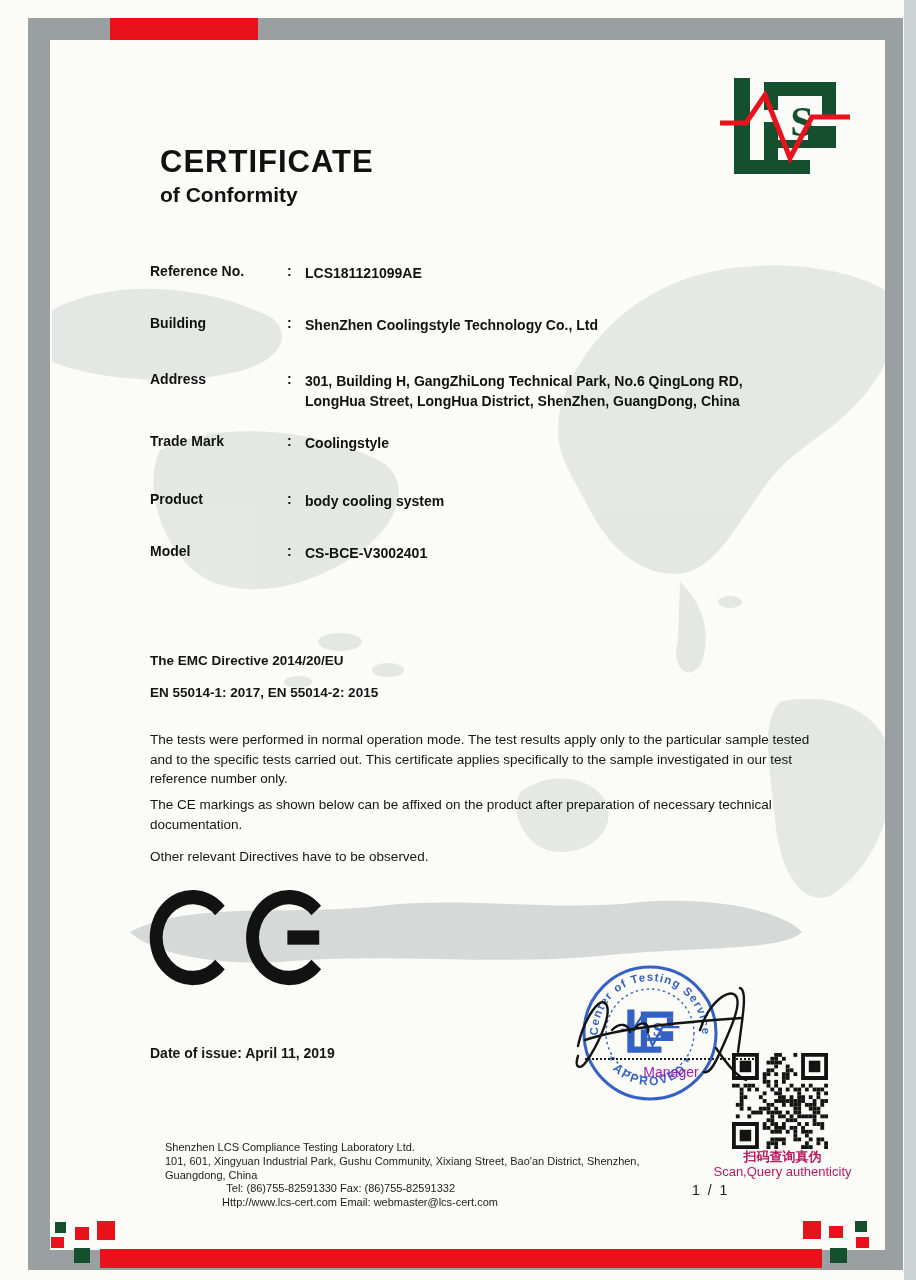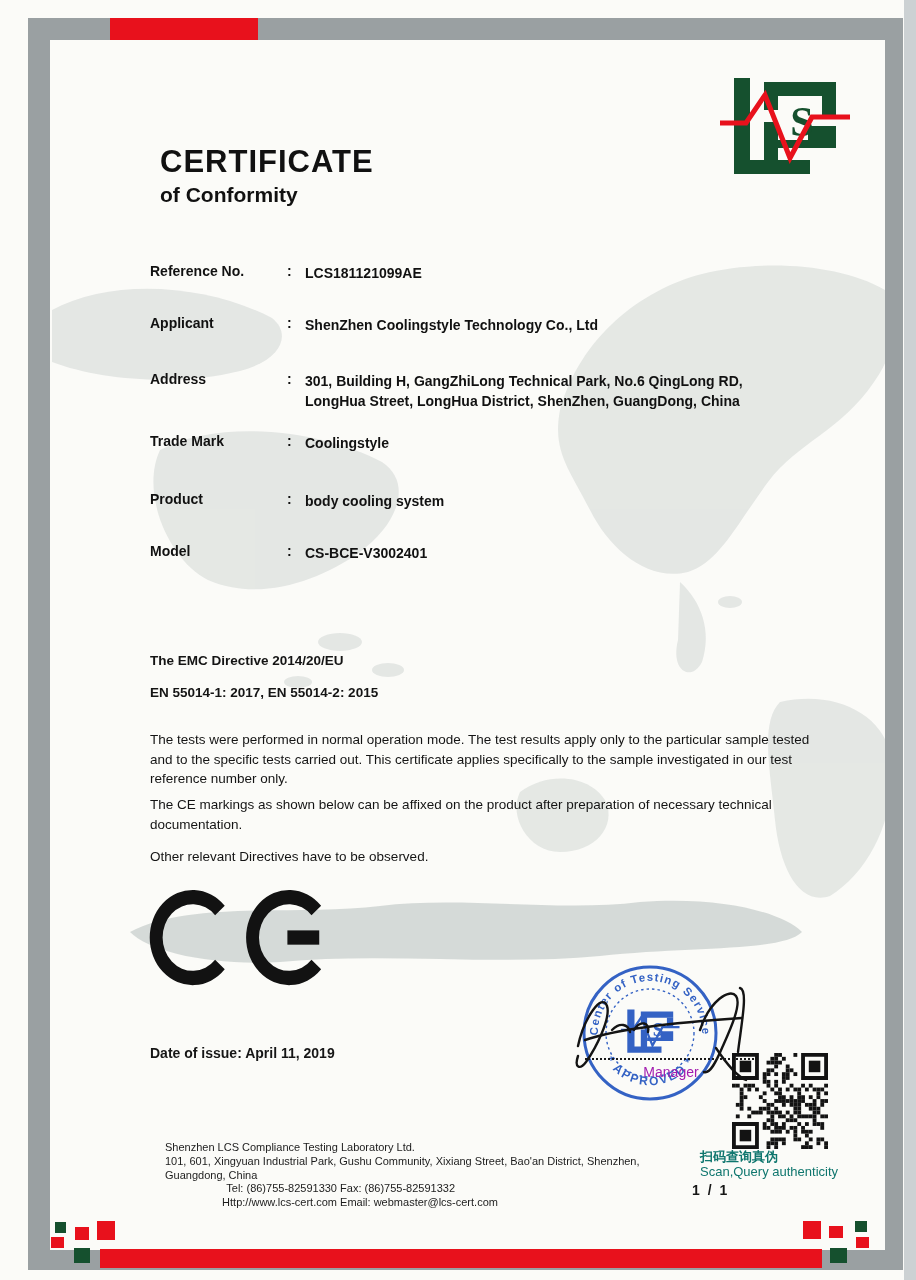--- a/index.html
+++ b/index.html
@@ -18,22 +18,22 @@
   .frow{position:absolute;left:150px;display:flex;font-size:14px;font-weight:bold;color:#111;}
   .flabel{width:137px;}
   .fsep{width:18px;}
   .fvalue{width:492px;line-height:20px;}
   
   .para{position:absolute;left:150px;width:668px;font-size:13.5px;line-height:19.5px;color:#141414;}
   .bold{font-weight:bold;}
   
   .footer{position:absolute;left:165px;top:1141px;width:560px;font-size:11px;line-height:13.8px;color:#1c1c1c;}
   .fcol{display:inline-block;width:172px;text-align:right;}
-  .qrcap{position:absolute;left:700px;width:165px;color:#0f766e;}
-  .pagenum{font-size:14px;font-weight:bold;letter-spacing:2px;}
+  .qrcap{position:absolute;left:700px;width:165px;text-align:center;color:#be185d;}
+  .pagenum{font-size:14px;font-weight:normal;letter-spacing:2px;}
   .mgr{font-size:14px;color:#a21caf;text-align:center;}
   .dotline{border-bottom:2px dotted #1a1a1a;height:0;}
   svg{display:block;}
 </style>
 </head>
 <body>
 
 <div class="page">
 
   <svg width="0" height="0" style="position:absolute" aria-hidden="true">
@@ -96,21 +96,21 @@
     <div class="title1">CERTIFICATE</div>
     <div class="title2">of Conformity</div>
   </div>
 
   <div class="frow" style="top:263px">
     <span class="flabel">Reference No.</span>
     <span class="fsep">:</span>
     <span class="fvalue">LCS181121099AE</span>
   </div>
   <div class="frow" style="top:315px">
-    <span class="flabel">Applicant</span>
+    <span class="flabel">Building</span>
     <span class="fsep">:</span>
     <span class="fvalue">ShenZhen Coolingstyle Technology Co., Ltd</span>
   </div>
   <div class="frow" style="top:371px">
     <span class="flabel">Address</span>
     <span class="fsep">:</span>
     <span class="fvalue">301, Building H, GangZhiLong Technical Park, No.6 QingLong RD, LongHua Street, LongHua District, ShenZhen, GuangDong, China</span>
   </div>
   <div class="frow" style="top:433px">
     <span class="flabel">Trade Mark</span>

